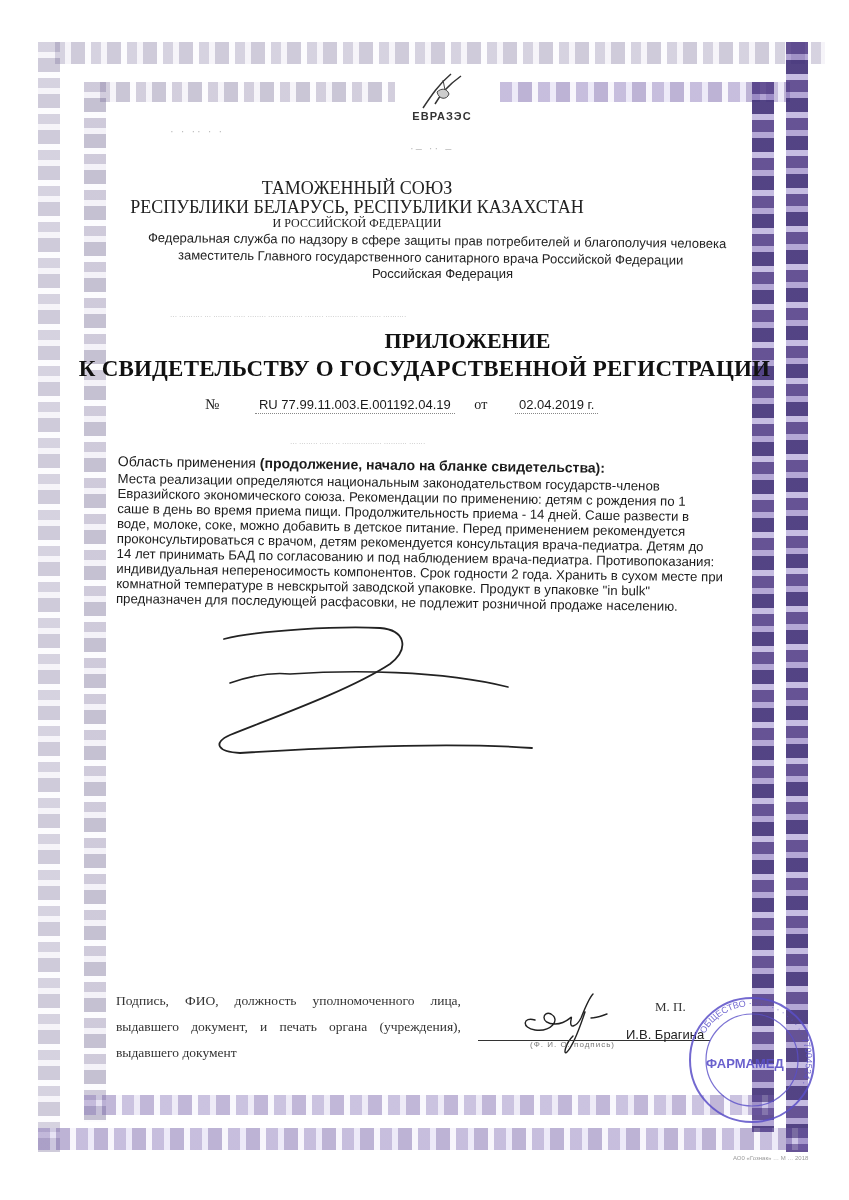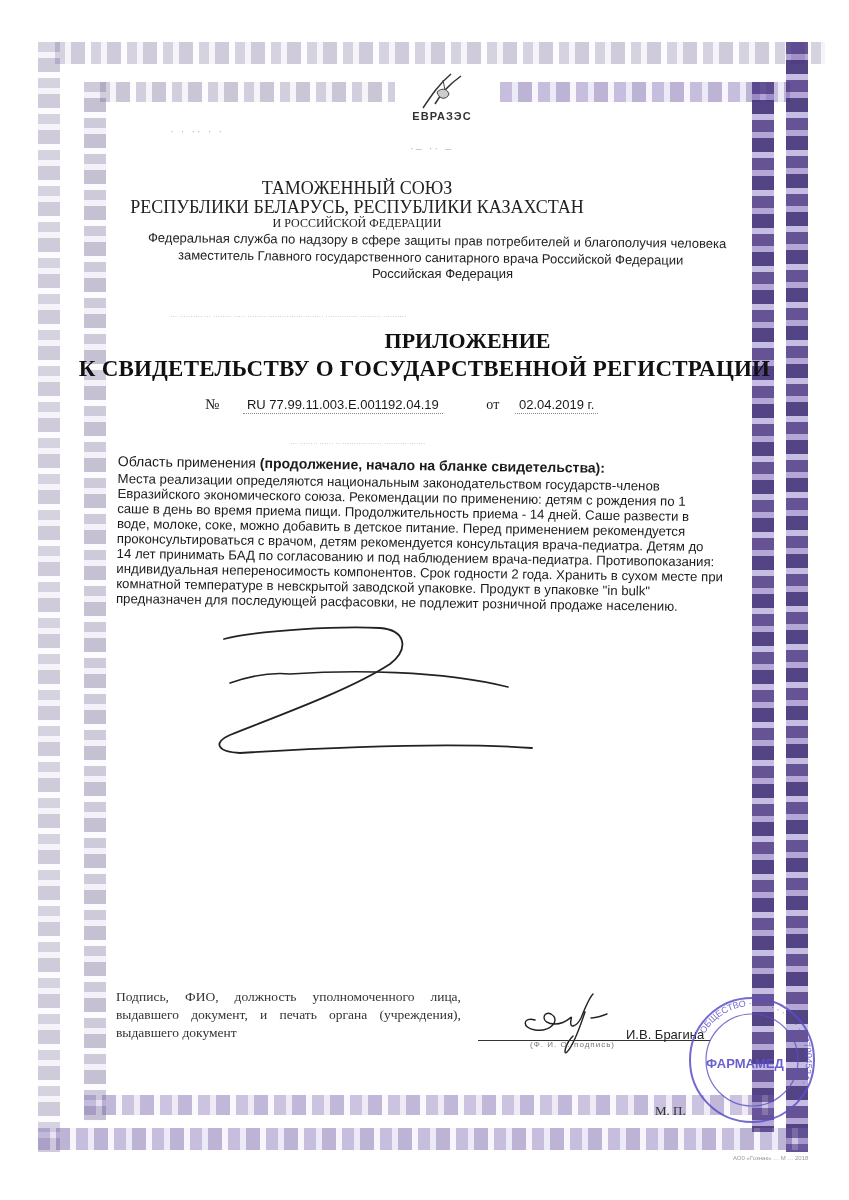--- a/index.html
+++ b/index.html
@@ -37,40 +37,40 @@
   
   .hdr-serif { position:absolute; left:0; width:714px; text-align:center;
     font-family:"Liberation Serif", serif; color:#222; }
   .hdr-sans { position:absolute; font-size:13px; color:#222; white-space:nowrap; }
 
   .title { position:absolute; left:0; width:849px; text-align:center;
     font-family:"Liberation Serif", serif; font-weight:bold; color:#111; }
 
   .regline { position:absolute; top:396px; left:205px; font-size:13px; white-space:nowrap; }
   .regline .lbl { font-family:"Liberation Serif", serif; font-size:15px; margin-right:20px; }
-  .regline .val { border-bottom:1px dotted #888; padding:0 4px 1px; }
-  .regline .from { font-family:"Liberation Serif", serif; font-size:14px; margin:0 12px 0 40px; }
+  .regline .val { border-bottom:1px dotted #888; padding:0 4px 1px;margin-left:12px; }
+  .regline .from { font-family:"Liberation Serif", serif; font-size:14px; margin:0 12px 0 16px; }
 
   .tiny-caption { position:absolute; color:#c5c5c5; font-size:7px; white-space:nowrap; }
 
   
   .body-text { position:absolute; left:118px; top:454px; width:632px;
     font-size:13.2px; line-height:15px; color:#1b1b1b; transform:rotate(0.8deg); transform-origin:left top; }
   .body-text .lead { font-size:14px; margin-bottom:2px; }
   .body-text .lead b { font-weight:bold; }
   .body-text p { margin:0; white-space:nowrap; }
 
   
   .sig-label { position:absolute; left:116px; top:988px; width:345px;
-    font-family:"Liberation Serif", serif; font-size:13.5px; line-height:18px; color:#333;
+    font-family:"Liberation Serif", serif; font-size:13.5px; line-height:26px; color:#333;
     text-align:justify; }
   .sig-line { position:absolute; left:478px; top:1040px; width:232px; height:0; border-top:1px solid #333; }
   .sig-name { position:absolute; left:626px; top:1027px; font-size:13px; color:#222; }
   .sig-hint { position:absolute; left:530px; top:1040px; font-size:8px; color:#777; letter-spacing:1px; }
-  .mp { position:absolute; left:655px; top:1103px; font-family:"Liberation Serif", serif; font-size:13px; color:#333;text-align:center; }
+  .mp { position:absolute; left:655px; top:999px; font-family:"Liberation Serif", serif; font-size:13px; color:#333;text-align:center; }
 
   .stamp { position:absolute; left:688px; top:990px; width:120px; height:120px; }
   .printer { position:absolute; left:733px; top:1155px; font-size:6px; color:#999; white-space:nowrap; }
 </style>
 </head>
 <body>
 
 <div>
 
   <div class="band" style="left:55px;top:42px;width:770px;height:22px;opacity:.55;"></div>

